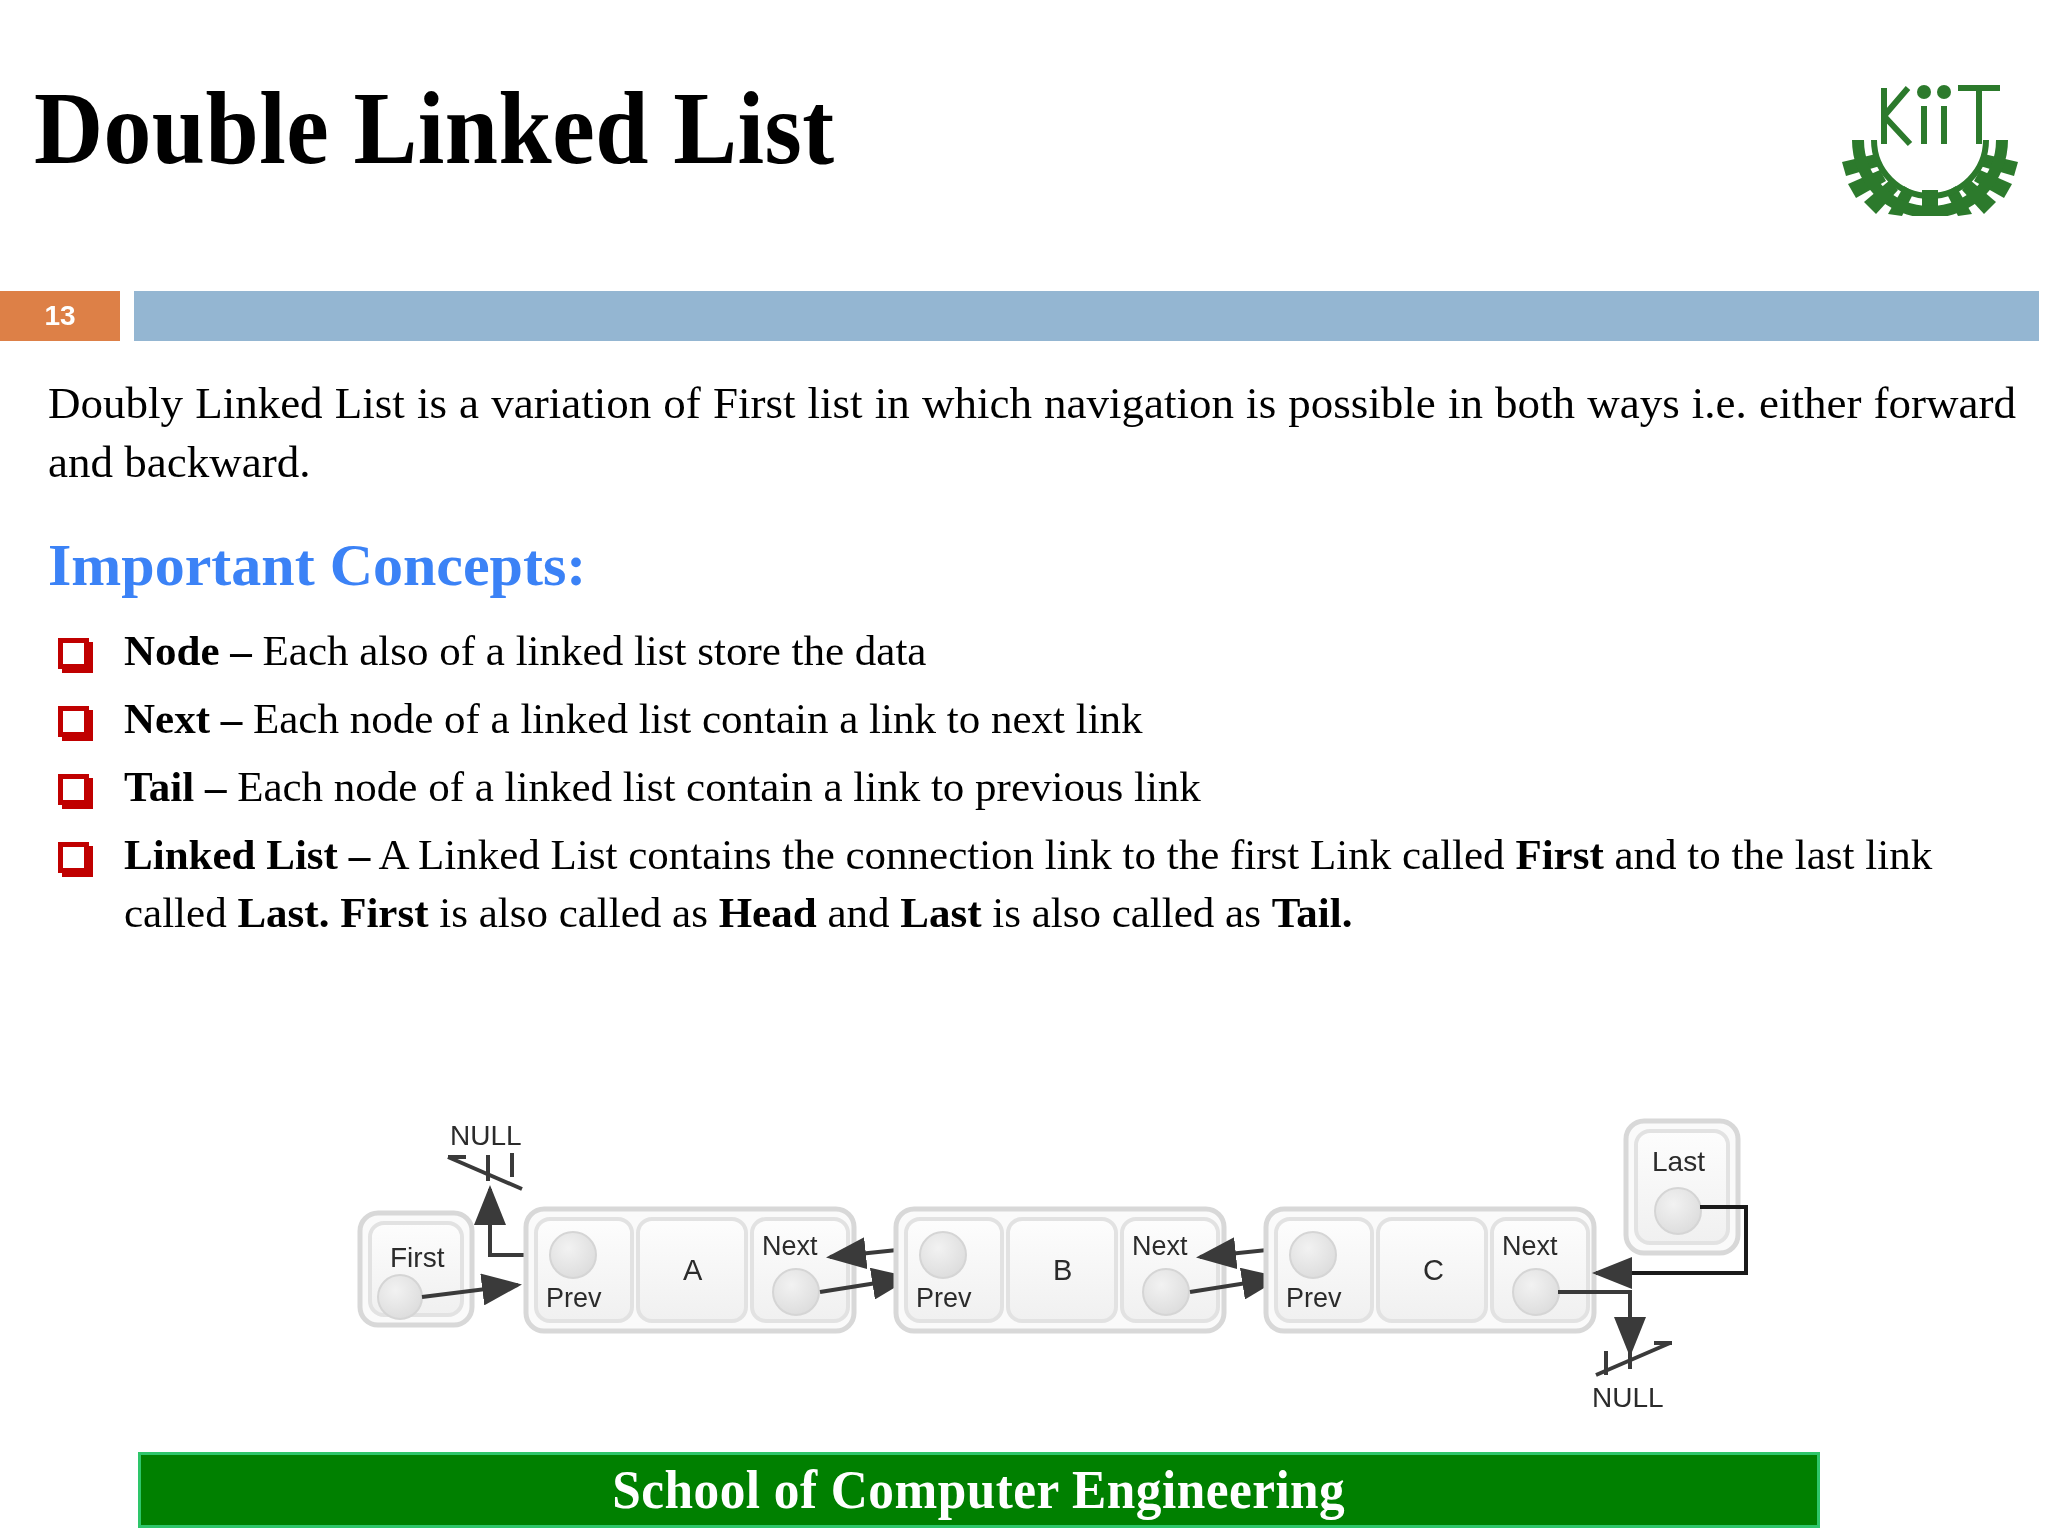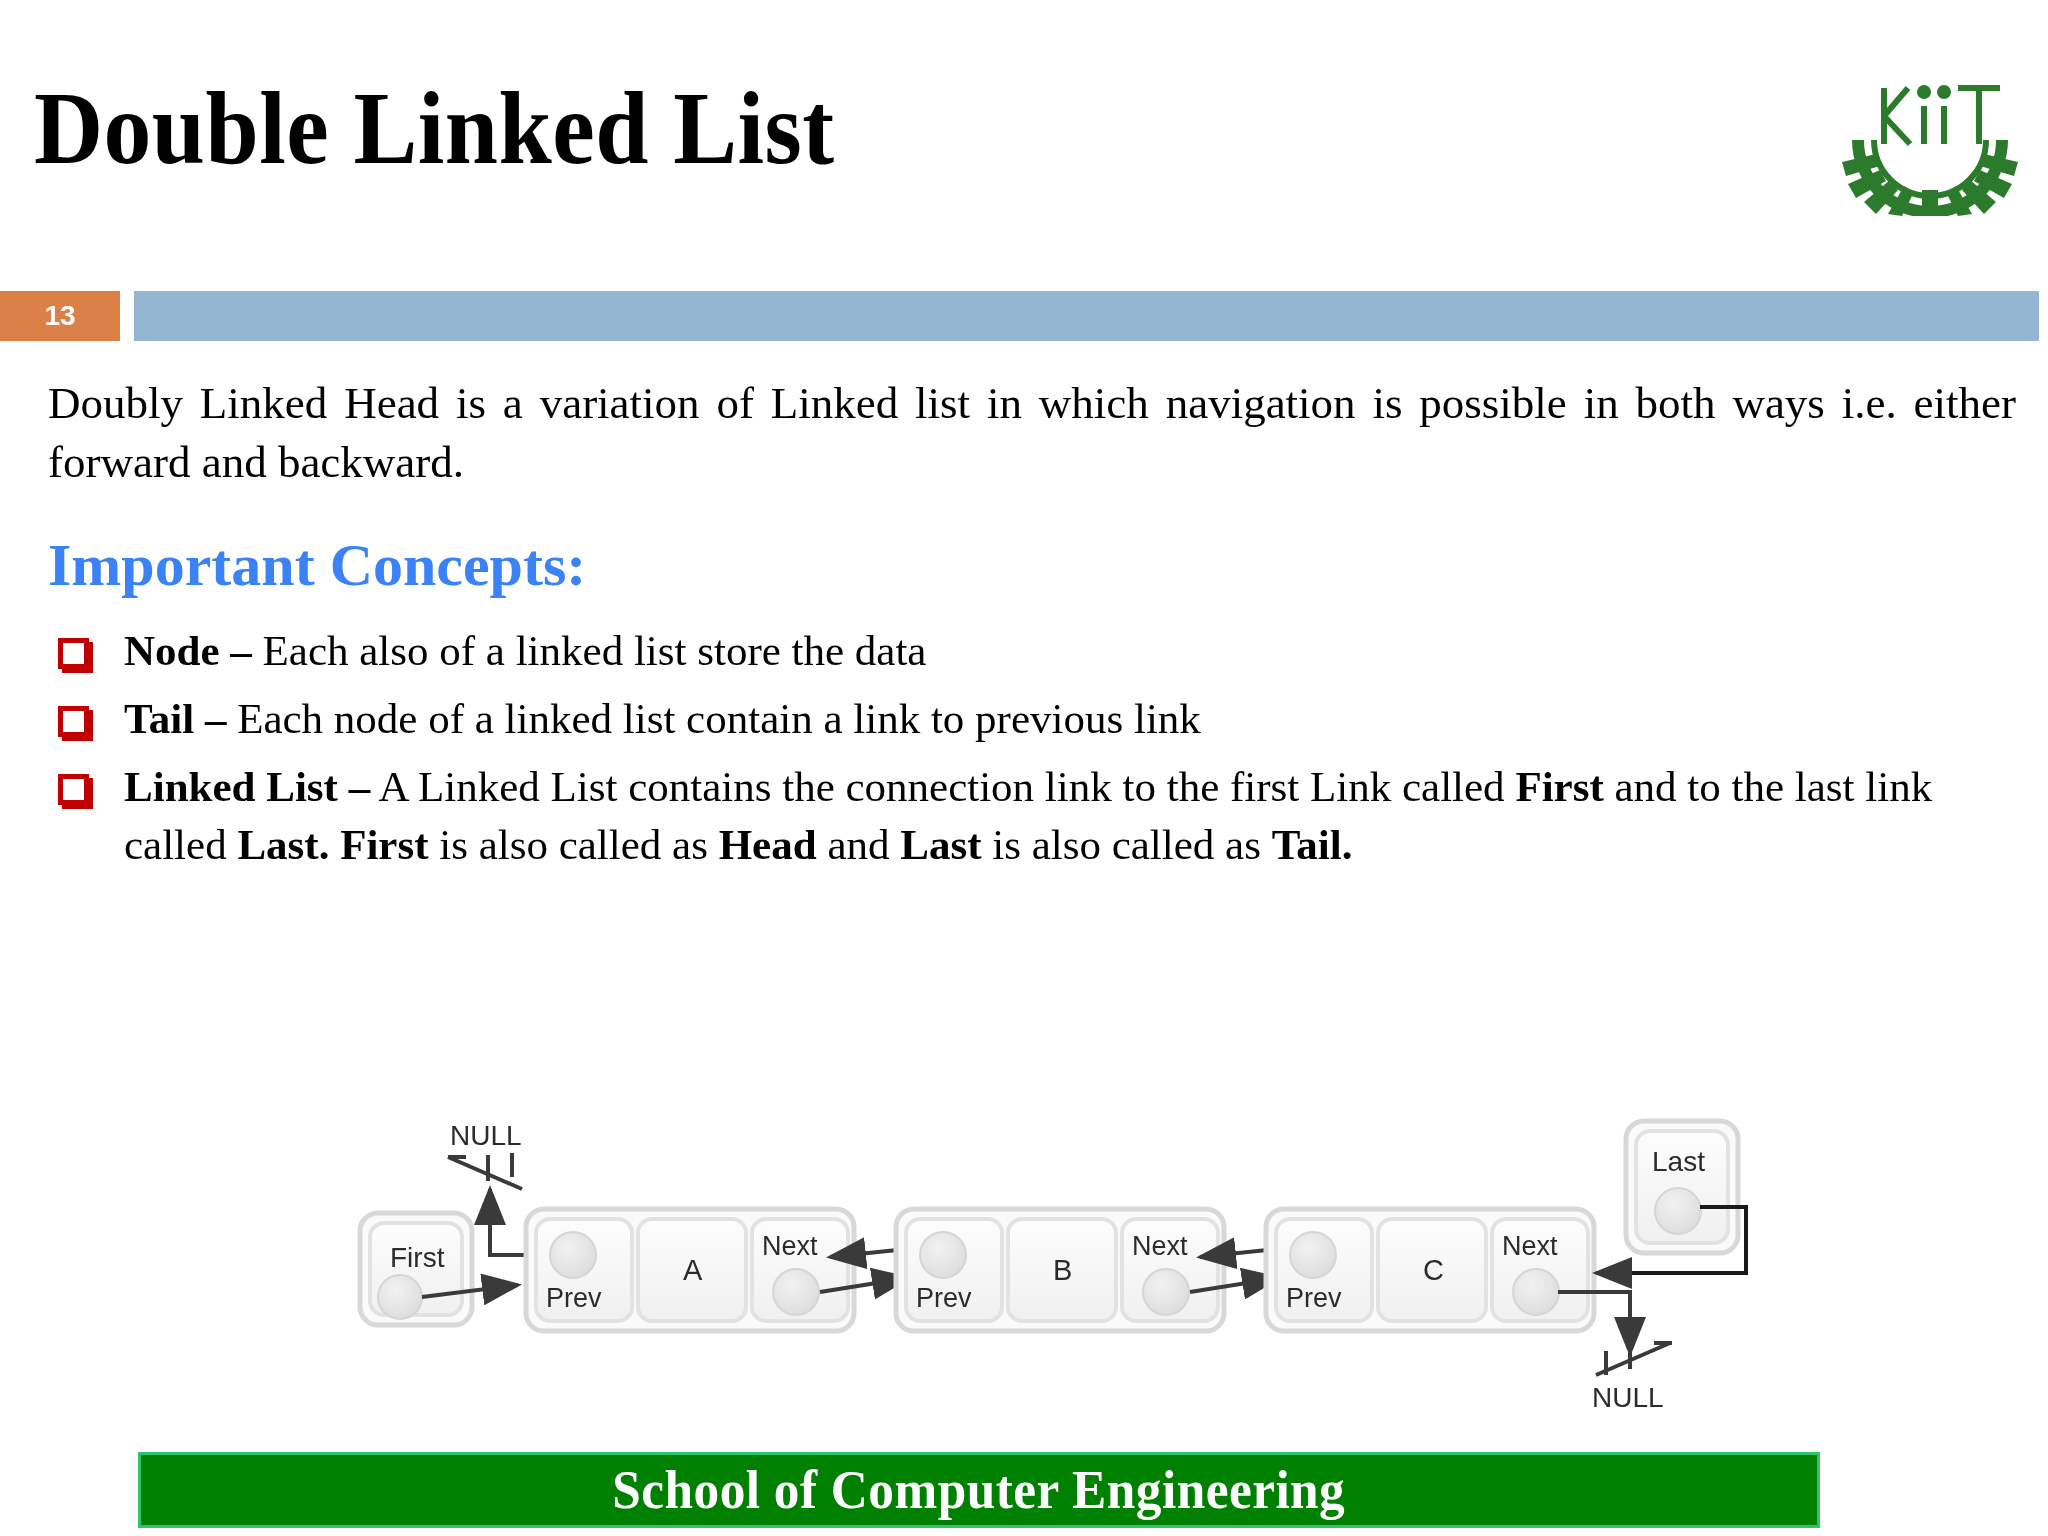--- a/index.html
+++ b/index.html
@@ -194,30 +194,33 @@
   </svg>
 </div>
 
 <div class="accent-row">
   <div class="slide-number">13</div>
   <div class="accent-bar"></div>
 </div>
 
 <div class="body-area">
 
-  <p class="intro-para">Doubly Linked Head is a variation of Linked list in which navigation is possible in both ways i.e. either forward and backward.</p>
+  <p class="intro-para">Doubly Linked List is a variation of First list in which navigation is possible in both ways i.e. either forward and backward.</p>
 
   <div class="section-head">Important Concepts:</div>
 
   <ul class="concepts">
 
     <li>
       <span class="sq-bullet"></span><span class="bold">Node –</span><span> Each also of a linked list store the data</span>
     </li>
 
+    <li>
+      <span class="sq-bullet"></span><span class="bold">Next –</span><span> Each node of a linked list contain a link to next link</span>
+    </li>
 
     <li>
       <span class="sq-bullet"></span><span class="bold">Tail –</span><span> Each node of a linked list contain a link to previous link</span>
     </li>
 
     <li>
       <span class="sq-bullet"></span><span class="bold">Linked List –</span><span> A Linked List contains the connection link to the first Link called </span><span class="bold">First</span><span> and to the last link called </span><span class="bold">Last. First</span><span> is also called as </span><span class="bold">Head</span><span> and </span><span class="bold">Last</span><span> is also called as </span><span class="bold">Tail.</span>
     </li>
 
   </ul>

